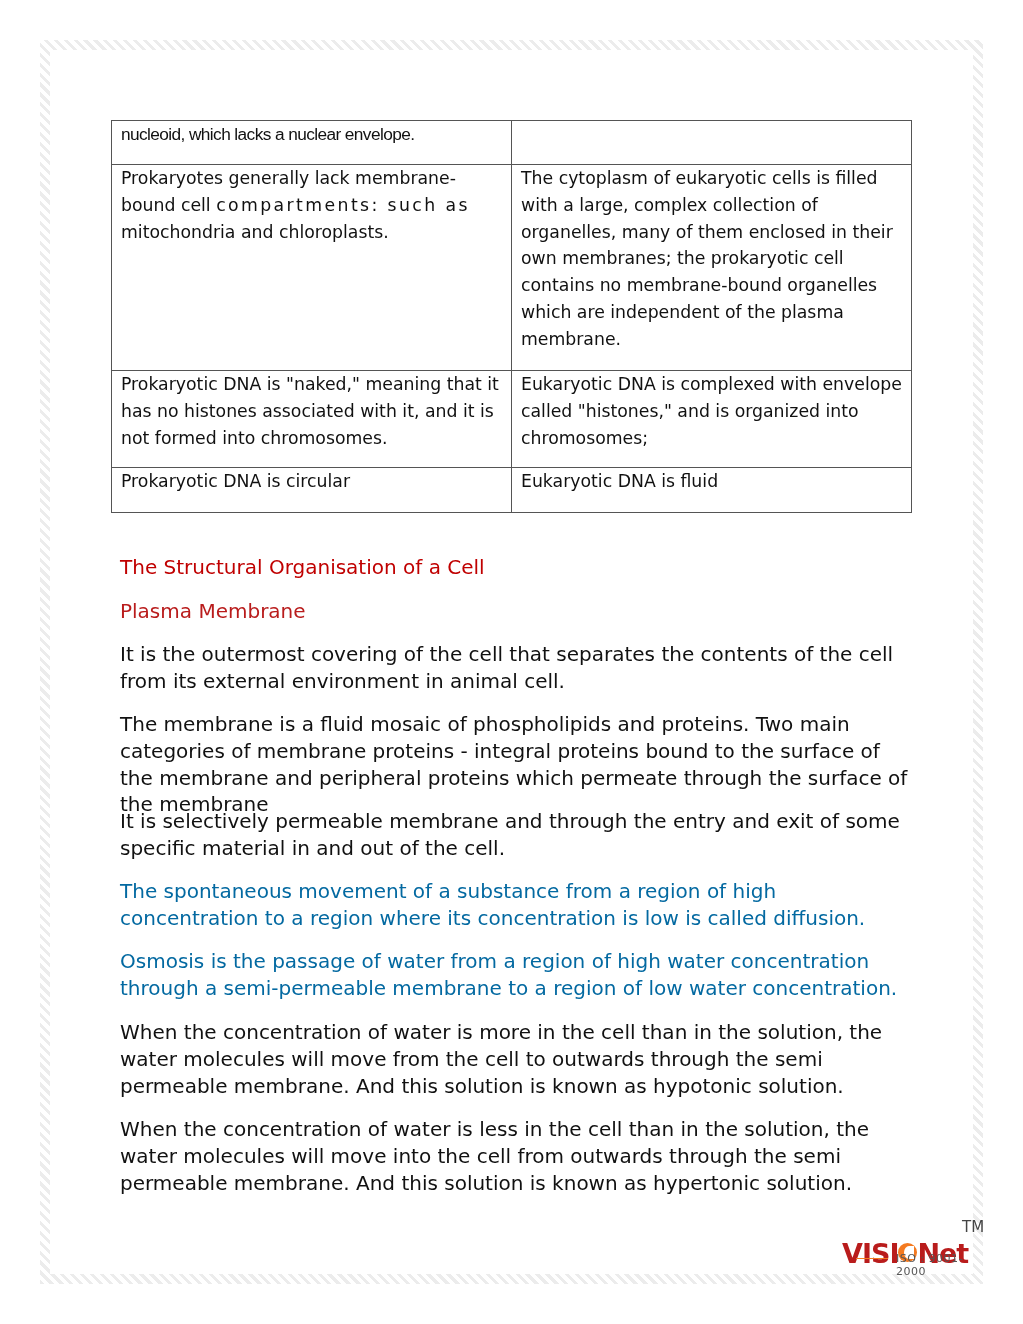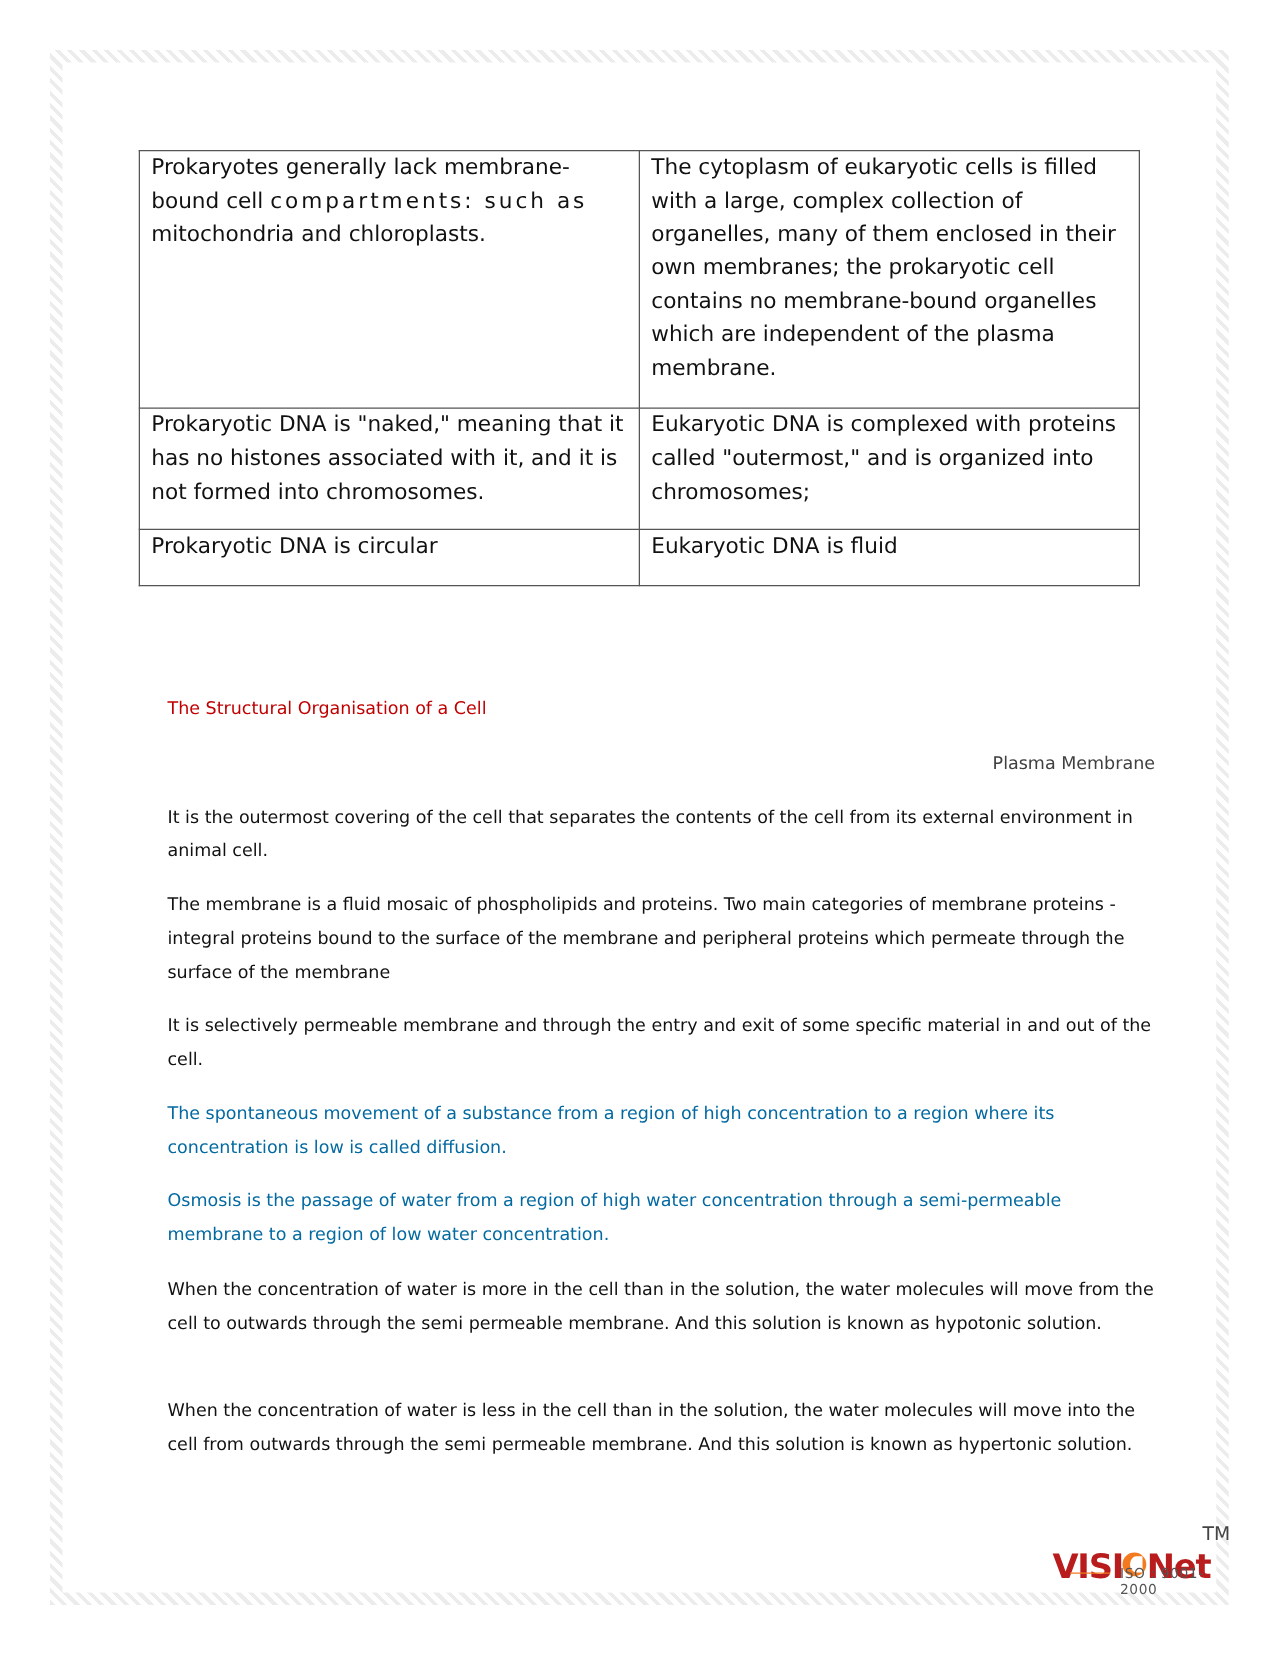--- a/index.html
+++ b/index.html
@@ -14,48 +14,52 @@
     .frame-inner { position: absolute; inset: 0; background: #fff; }
     table.cmp {
       position: absolute; left: 111px; top: 120px; width: 801px;
       border-collapse: collapse; font-size: 17.3px; line-height: 26.8px;
     }
     table.cmp td {
       border: 1px solid #555; vertical-align: top; width: 50%;
       padding: 0 8px 16px 9px;
     }
     .spaced { letter-spacing: 2.4px; }
-    .body-text { position: absolute; left: 134px; width: 790px; font-size: 14px; line-height: 26.8px; margin: 0; }
+    .body-text { position: absolute; left: 120px; width: 790px; font-size: 20px; line-height: 26.8px; margin: 0; }
     .h-red { color: #c00000; }
-    .h-blue { color: #404040; text-align: right; }
+    .h-blue { color: #b91c1c; }
     .gray { color: #0369a1; }
     .logo { position: absolute; left: 842px; top: 1218px; width: 140px; height: 50px; }
     .logo-main { position: absolute; left: 0; top: 20px; font: bold 27px "DejaVu Sans", sans-serif; color: #b91c1c; letter-spacing: -1px; }
     .logo-eye { display: inline-block; width: 19px; height: 19px; border-radius: 50%; background: #f47a20; position: relative; vertical-align: 1px; }
     .logo-eye::after { content: ""; position: absolute; left: 6px; top: 3px; width: 10px; height: 13px; background: #fff; border-radius: 50% 0 0 50%; }
     .logo-tm { position: absolute; left: 120px; top: 0; font-size: 15px; color: #444; }
     .logo-sub { position: absolute; left: 10px; top: 34px; font-size: 11px; color: #555; letter-spacing: 0.5px; margin-left: 44px; }
     .logo-line { position: absolute; left: 14px; top: 40px; width: 32px; height: 1px; background: #f47a20; }
   </style>
 </head>
 <body>
 
 <div class="frame">
     <div class="frame-inner"></div>
   </div>
 
 <table class="cmp">
   <tbody>
+      <tr style="height:44px">
+    <td><span style="font-family:'Liberation Sans',sans-serif;letter-spacing:-0.6px">nucleoid, which lacks a nuclear envelope.</span></td>
+    <td></td>
+  </tr>
   <tr style="height:206px">
     <td><span>Prokaryotes generally lack membrane-bound cell </span><span class="spaced">compartments: such as</span><span> mitochondria and chloroplasts.</span></td>
     <td>The cytoplasm of eukaryotic cells is filled with a large, complex collection of organelles, many of them enclosed in their own membranes; the prokaryotic cell contains no membrane-bound organelles which are independent of the plasma membrane.</td>
   </tr>
   <tr style="height:97px">
     <td>Prokaryotic DNA is "naked," meaning that it has no histones associated with it, and it is not formed into chromosomes.</td>
-    <td>Eukaryotic DNA is complexed with proteins called "outermost," and is organized into chromosomes;</td>
+    <td>Eukaryotic DNA is complexed with envelope called "histones," and is organized into chromosomes;</td>
   </tr>
   <tr style="height:45px">
     <td>Prokaryotic DNA is circular</td>
     <td>Eukaryotic DNA is fluid</td>
   </tr>
 </tbody>
   </table>
 
 <p class="body-text h-red" style="top:554px">The Structural Organisation of a Cell</p>
 <p class="body-text h-blue" style="top:598px">Plasma Membrane</p>

